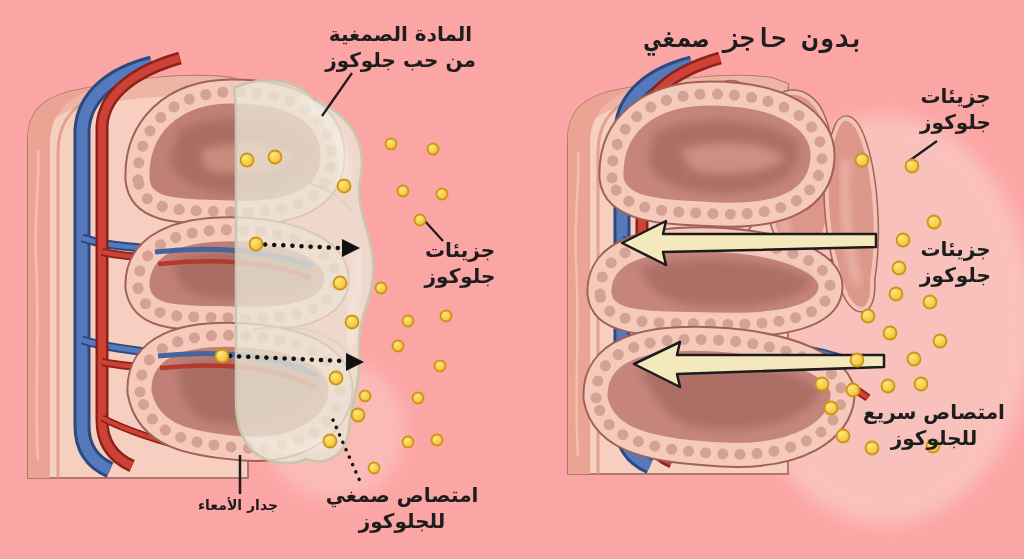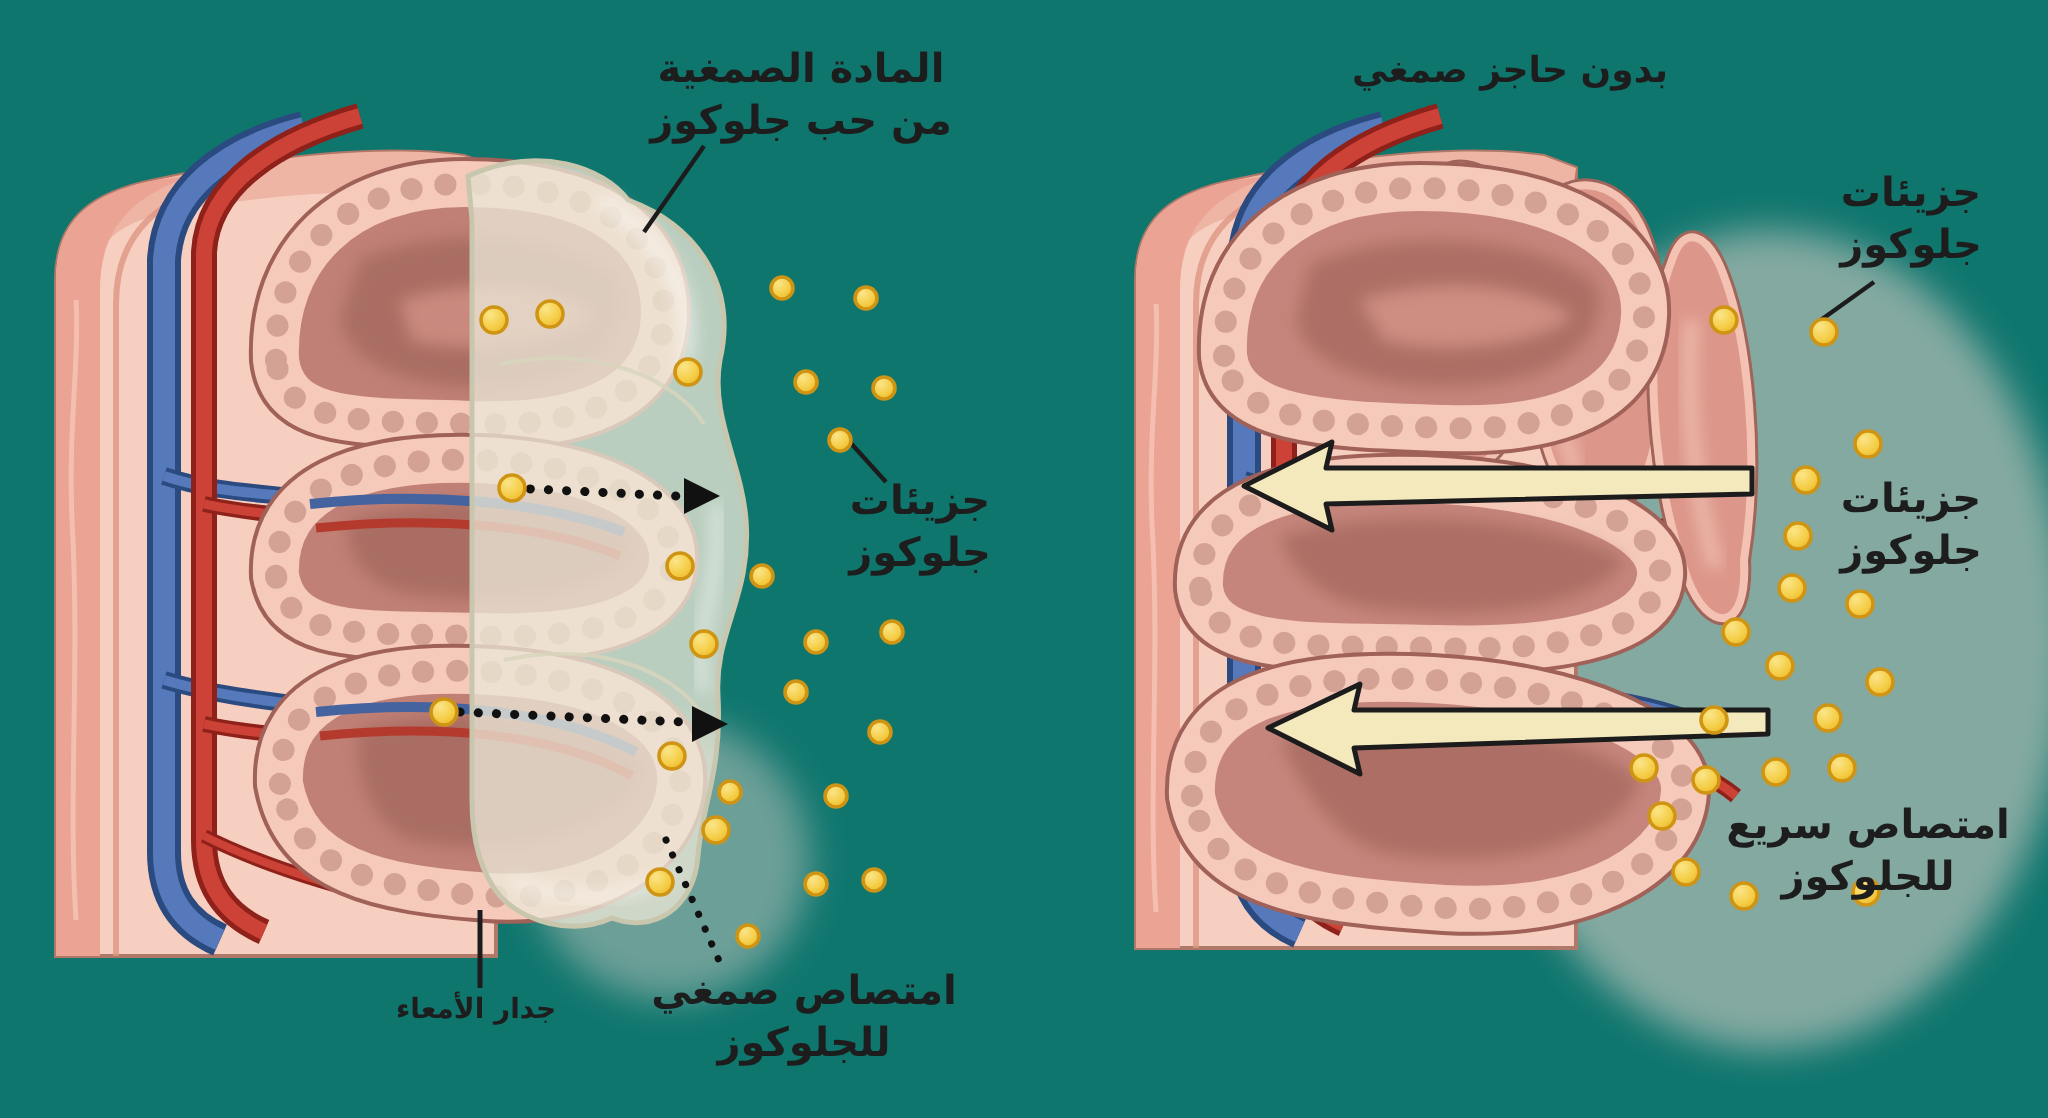--- a/index.html
+++ b/index.html
@@ -1,28 +1,28 @@
 <!DOCTYPE html>
 <html lang="ar"><head>
 <meta charset="utf-8">
 <style>
   html,body{margin:0;padding:0;background:#ffffff;}
   .canvas{
-    position:relative;width:1024px;height:559px;background:#0f766e;
+    position:relative;width:1024px;height:559px;background:#fca5a5;
     overflow:hidden;font-family:"DejaVu Sans","Liberation Sans",sans-serif;
   }
   .canvas svg{position:absolute;left:0;top:0;}
   .lbl{
     position:absolute;direction:rtl;text-align:center;color:#1d1d1d;
     font-weight:bold;line-height:1.28;
   }
   .lbl span{display:block;}
   .lbl-md{font-size:20px;}
   .lbl-lg{font-size:14px;}
-  .title{font-size:18px;letter-spacing:0;}
+  .title{font-size:26px;letter-spacing:0;font-family:Liberation Mono, monospace;}
 </style>
 </head>
 <body>
 
 <div class="canvas">
 
   <svg width="1024" height="559" viewBox="0 0 1024 559">
     <defs>
       <filter id="b4" x="-40%" y="-40%" width="180%" height="180%">
           <feGaussianBlur stdDeviation="4"></feGaussianBlur>

